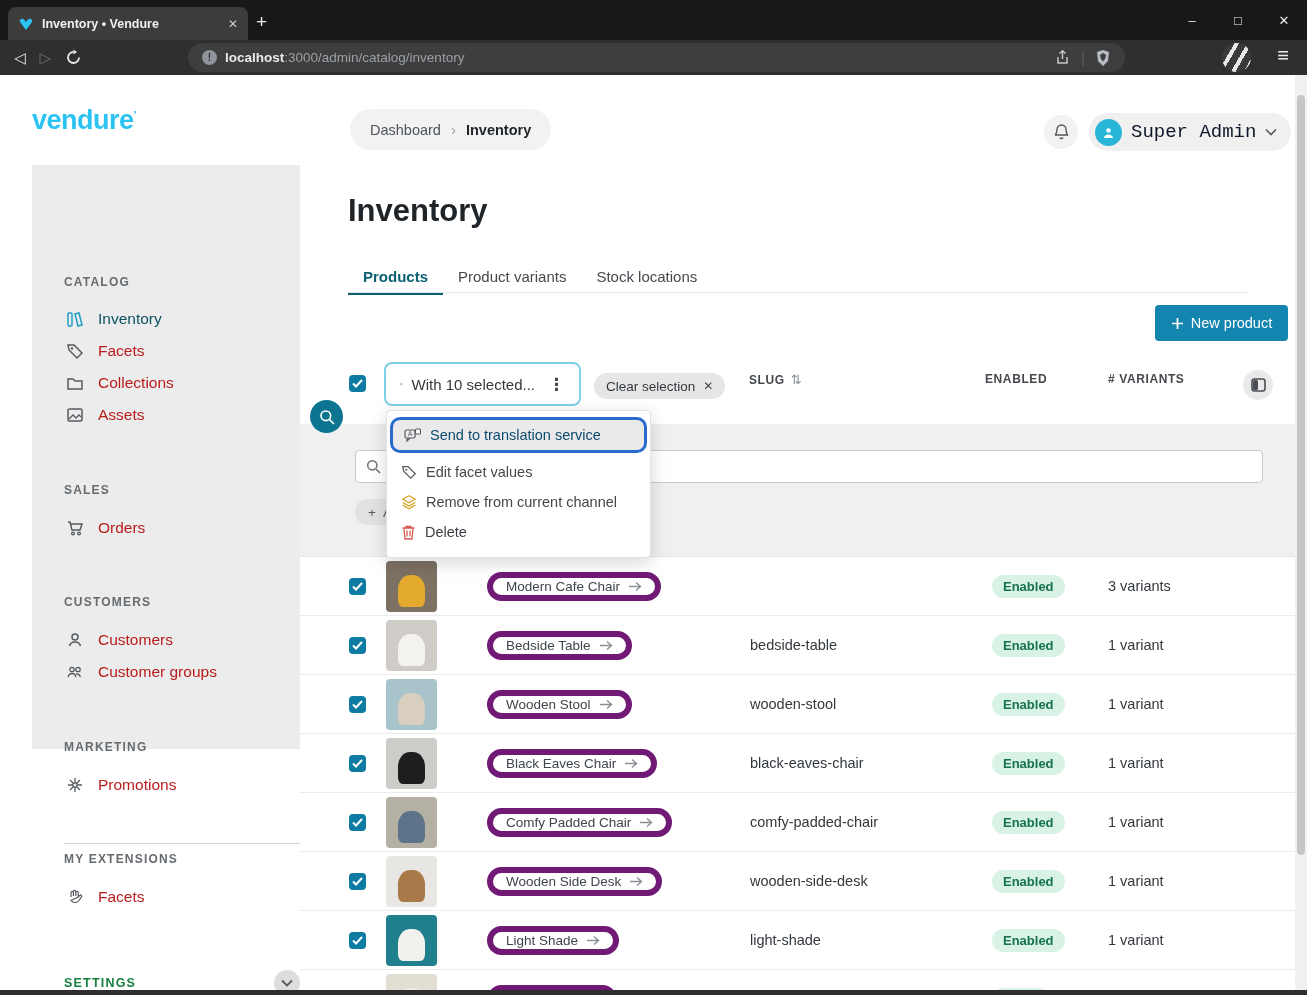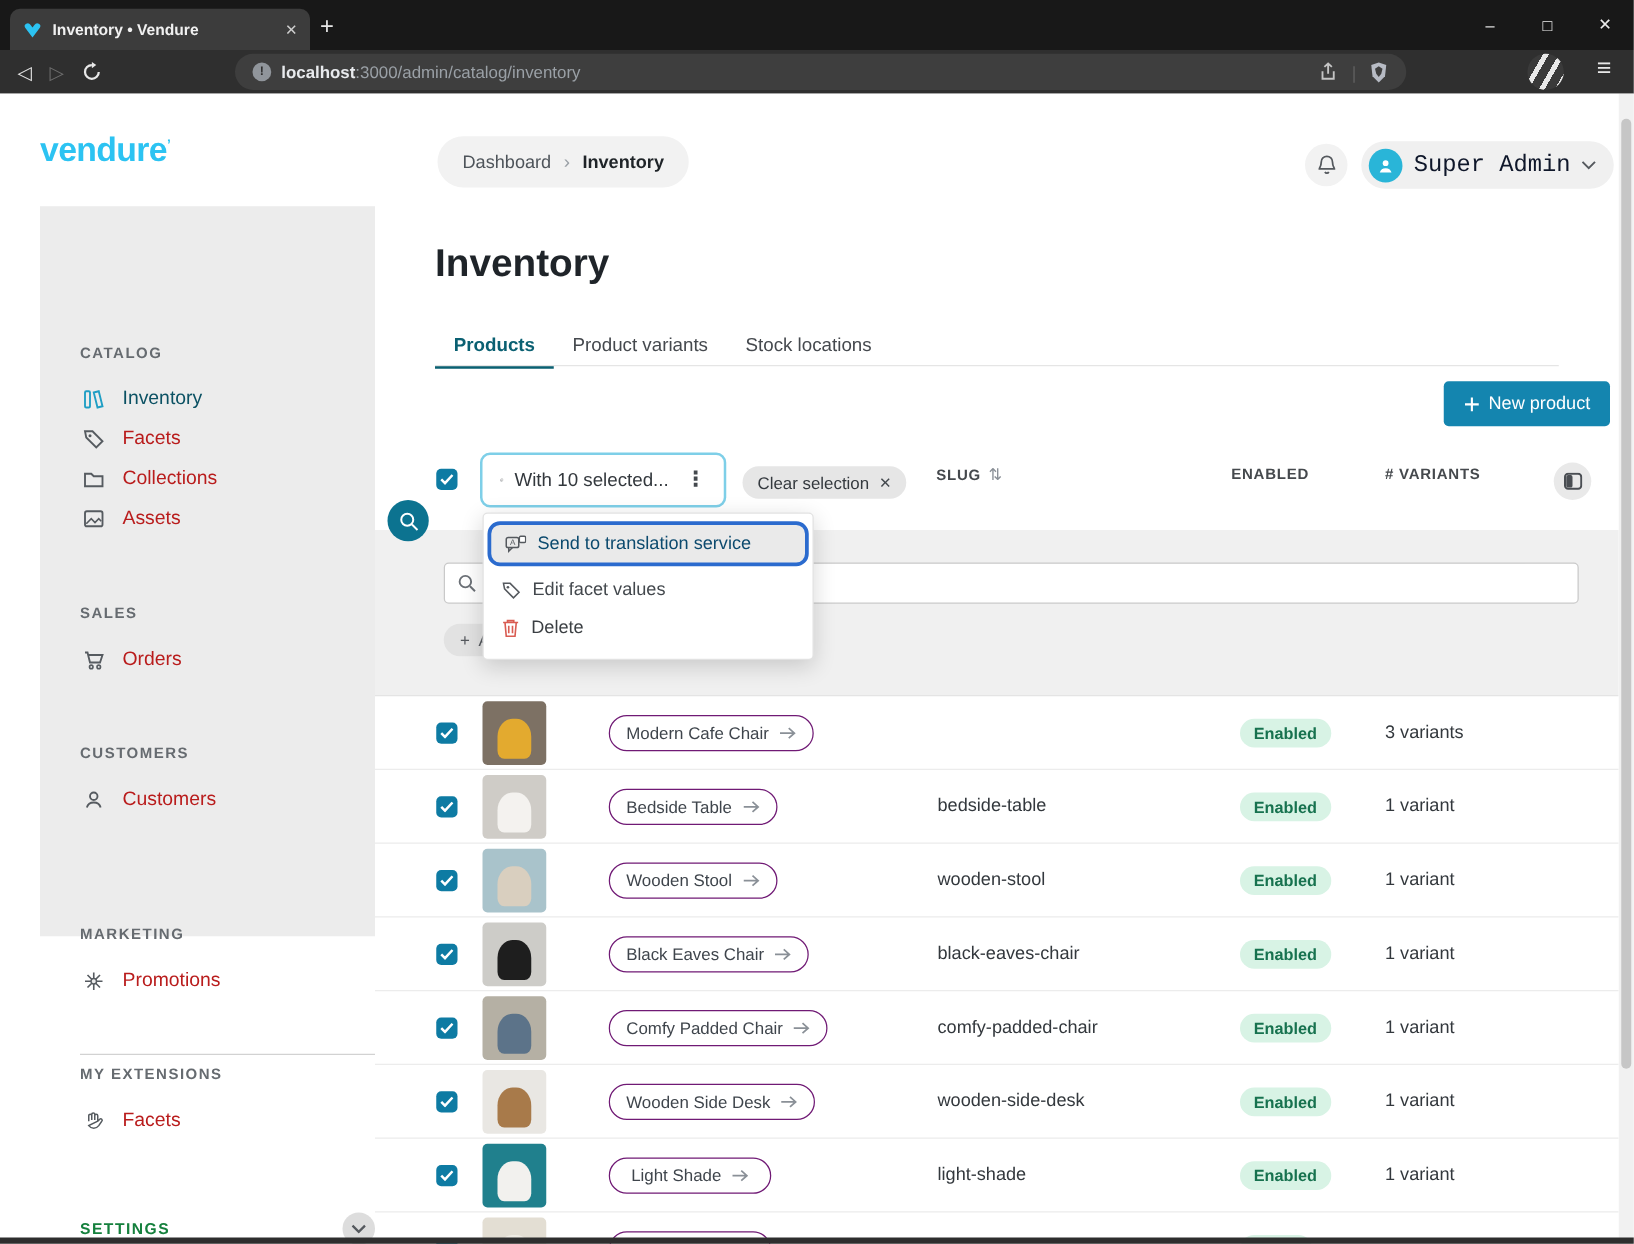--- a/index.html
+++ b/index.html
@@ -112,21 +112,21 @@
     height:36px; padding:0 11px; color:#0c4a6e; }
   .dd-item.danger { color:#3b3f43; }
 
   
   .table-body { position:absolute; left:0; top:481px; width:995px; border-top:1px solid #e4e4e4; }
   .trow { position:relative; height:59px; border-bottom:1px solid #ececec; }
   .trow .rcb { position:absolute; left:49px; top:21px; }
   .thumb { position:absolute; left:86px; top:4px; width:51px; height:51px; border-radius:4px; overflow:hidden; }
   .thumb-shape { position:absolute; left:12px; top:14px; width:27px; height:32px; border-radius:45% 45% 20% 20%; }
   .name-pill { position:absolute; left:187px; top:15px; height:29px; min-width:130px; background:#fff;
-    border:1px solid #701a75; border-radius:15px; display:flex; align-items:center; justify-content:center;
+    border:6px solid #701a75; border-radius:15px; display:flex; align-items:center; justify-content:center;
     gap:8px; padding:0 13px; font-size:13.5px; color:#3f454c; }
   .slug { position:absolute; left:450px; top:0; line-height:59px; font-size:14.5px; color:#33383d; }
   .badge { position:absolute; left:692px; top:18px; height:23px; min-width:58px; background:#d8f3e5; border-radius:12px;
     padding:0 11px; font-size:13px; font-weight:700; color:#17724f; line-height:23px; text-align:center; }
   .variants { position:absolute; left:808px; top:0; line-height:59px; font-size:14.5px; color:#33383d; }
 
   
   .page-scrollbar { position:absolute; left:1295px; top:0; width:12px; height:920px; background:#f1f1f1; }
   .page-thumb { position:absolute; left:2px; top:20px; width:8px; height:760px; background:#c6c6c6; border-radius:4px; }
   .window-bottom { position:absolute; left:0; top:990px; width:1307px; height:5px; background:#2e2e2e; z-index:9; }
@@ -224,20 +224,28 @@
       </div>
 
       <div class="sec-label" style="top:430px">CUSTOMERS</div>
       <div class="side-item" style="top:459px">
         <svg width="18" height="18" viewBox="0 0 18 18">
           <circle cx="9" cy="6" r="3" fill="none" stroke="#565b60" stroke-width="1.5"></circle>
           <path d="M3.5 15 q1 -4 5.5 -4 t5.5 4" fill="none" stroke="#565b60" stroke-width="1.5"></path>
         </svg>
         <span class="lbl">Customers</span>
       </div>
+      <div class="side-item" style="top:491px">
+        <svg width="18" height="18" viewBox="0 0 18 18">
+          <circle cx="6" cy="6.5" r="2.2" fill="none" stroke="#565b60" stroke-width="1.3"></circle>
+          <circle cx="12" cy="6.5" r="2.2" fill="none" stroke="#565b60" stroke-width="1.3"></circle>
+          <path d="M2 14 q1 -3.5 4 -3.5 t4 3.5 M10 11 q3 -0.5 4.5 3" fill="none" stroke="#565b60" stroke-width="1.3"></path>
+        </svg>
+        <span class="lbl">Customer groups</span>
+      </div>
 
       <div class="sec-label" style="top:575px">MARKETING</div>
       <div class="side-item" style="top:604px">
         <svg width="18" height="18" viewBox="0 0 18 18">
           <path d="M9 2 V16 M2 9 H16 M4 4 L14 14 M14 4 L4 14" stroke="#565b60" stroke-width="1.3"></path>
           <circle cx="9" cy="9" r="2.2" fill="#ececec" stroke="#565b60" stroke-width="1.2"></circle>
         </svg>
         <span class="lbl">Promotions</span>
       </div>
 
@@ -372,20 +380,27 @@
         </svg>
         <span>Send to translation service</span>
       </div>
       <div class="dd-item">
         <svg width="16" height="16" viewBox="0 0 18 18">
           <path d="M2 3 h6 l8 8 -5 5 -8 -8 Z" fill="none" stroke="#55595e" stroke-width="1.4"></path>
           <circle cx="6" cy="6.5" r="1.2" fill="#55595e"></circle>
         </svg>
         <span>Edit facet values</span>
       </div>
+      <div class="dd-item">
+        <svg width="16" height="16" viewBox="0 0 18 18">
+          <path d="M9 2 L16 6 L9 10 L2 6 Z" fill="none" stroke="#d9a427" stroke-width="1.4"></path>
+          <path d="M2 9.5 L9 13.5 L16 9.5 M2 12.5 L9 16.5 L16 12.5" fill="none" stroke="#d9a427" stroke-width="1.4"></path>
+        </svg>
+        <span>Remove from current channel</span>
+      </div>
       <div class="dd-item danger">
         <svg width="15" height="16" viewBox="0 0 15 16">
           <path d="M1.5 4 H13.5 M5 4 V2.5 H10 V4 M3 4 L4 15 H11 L12 4 M6 6.5 V12.5 M9 6.5 V12.5" fill="none" stroke="#d95c52" stroke-width="1.3"></path>
         </svg>
         <span>Delete</span>
       </div>
     </div>
 
     <div class="table-body">
         <div class="trow">

